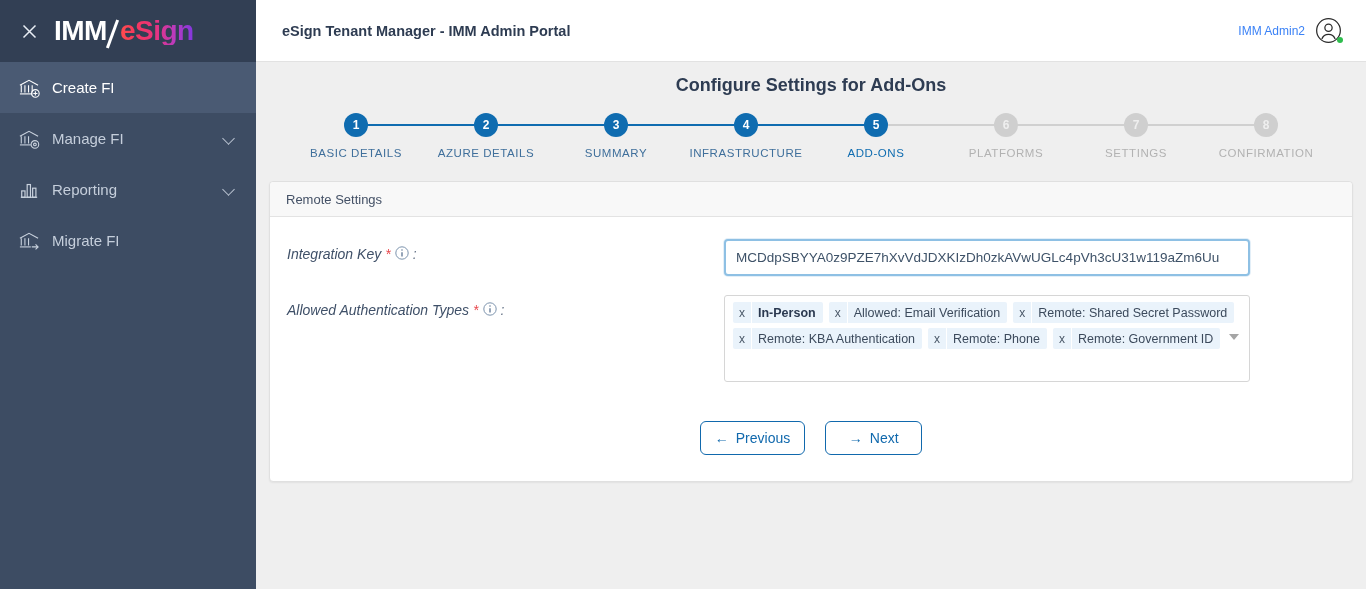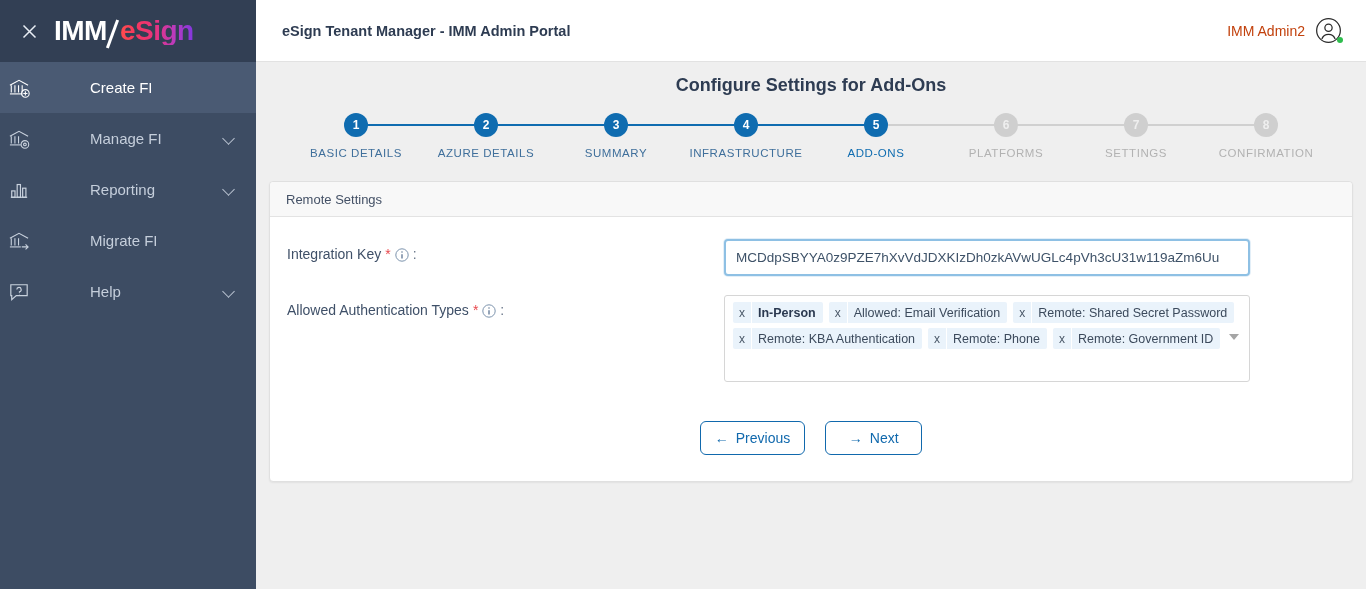--- a/index.html
+++ b/index.html
@@ -65,26 +65,25 @@
     -webkit-background-clip: text;
     background-clip: text;
     color: transparent;
     text-align: right;
   }
 
   .sb-item {
     height: 51px;
     display: flex;
     align-items: center;
-    padding-left: 8px;
+    padding-left: 18px;
     color: #c5cedb;
     font-size: 15px;
     cursor: pointer;
     position: relative;
-    gap: 48px;
   }
   .sb-item.active { background: #4a5a73; color: #ffffff; }
   .sb-ico {
     width: 34px; height: 26px;
     display: flex; align-items: center; justify-content: flex-start;
     flex: 0 0 34px;
     color: #c9d2de;
   }
   .sb-item.active .sb-ico { color: #ffffff; }
   .sb-label { flex: 1 1 auto; }
@@ -118,21 +117,21 @@
     font-size: 14.5px;
     font-weight: bold;
     color: #2e3c52;
   }
   .topbar-right {
     margin-left: auto;
     display: flex;
     align-items: center;
     gap: 10px;
   }
-  .user-name { font-size: 14px; color: #c2410c; }
+  .user-name { font-size: 12px; color: #3b82f6; }
   .avatar {
     position: relative;
     width: 27px; height: 27px;
     cursor: pointer;
   }
   .avatar .dot {
     position: absolute;
     right: -1px; bottom: 1px;
     width: 6px; height: 6px;
     border-radius: 50%;
@@ -225,22 +224,23 @@
     padding: 0 30px 0 17px;
   }
   .form-row + .form-row { margin-top: 19px; }
   .form-label {
     width: 437px;
     flex: 0 0 437px;
     font-size: 14px;
     color: #3f5068;
     padding-top: 7px;
     display: flex;
-    align-items: flex-end;
+    align-items: flex-start;
     gap: 4px;
+    font-style: italic;
   }
   .req { color: #e8474c; font-size: 14px; }
   .info-ico {
     display: inline-flex;
     width: 14px; height: 14px;
     flex: 0 0 14px;
     cursor: pointer;
   }
   .colon { color: #6a778a; }
 
@@ -393,31 +393,20 @@
         <svg width="22" height="20" viewBox="0 0 24 22" fill="none" stroke="currentColor" stroke-width="1.2">
           <path d="M2 8 L12 2.5 L22 8"></path>
           <path d="M3.5 8 V16 M7.5 8 V16 M11.5 8 V16"></path>
           <path d="M2 17.5 H14"></path>
           <path d="M15 17.5 H22 M19.2 14.8 L22 17.5 L19.2 20.2"></path>
         </svg>
       </span>
       <span class="sb-label">Migrate FI</span>
     </div>
 
-    <div class="sb-item">
-      <span class="sb-ico">
-        <svg width="22" height="20" viewBox="0 0 24 22" fill="none" stroke="currentColor" stroke-width="1.3">
-          <path d="M3 3 H21 V15 H9 L4 19.5 V15 H3 Z"></path>
-          <path d="M9.6 8.3 a2.4 2.4 0 1 1 2.9 2.4 v1.2" stroke-width="1.3"></path>
-          <circle cx="12.4" cy="13.3" r="0.45" fill="currentColor" stroke="none"></circle>
-        </svg>
-      </span>
-      <span class="sb-label">Help</span>
-      <span class="sb-chev"></span>
-    </div>
   </div>
 
   <div class="main">
 
     <div class="topbar">
       <div class="topbar-title">eSign Tenant Manager - IMM Admin Portal</div>
       <div class="topbar-right">
         <span class="user-name">IMM Admin2</span>
         <span class="avatar">
           <svg width="27" height="27" viewBox="0 0 26 26" fill="none" stroke="#2b2b2b" stroke-width="1.2">

